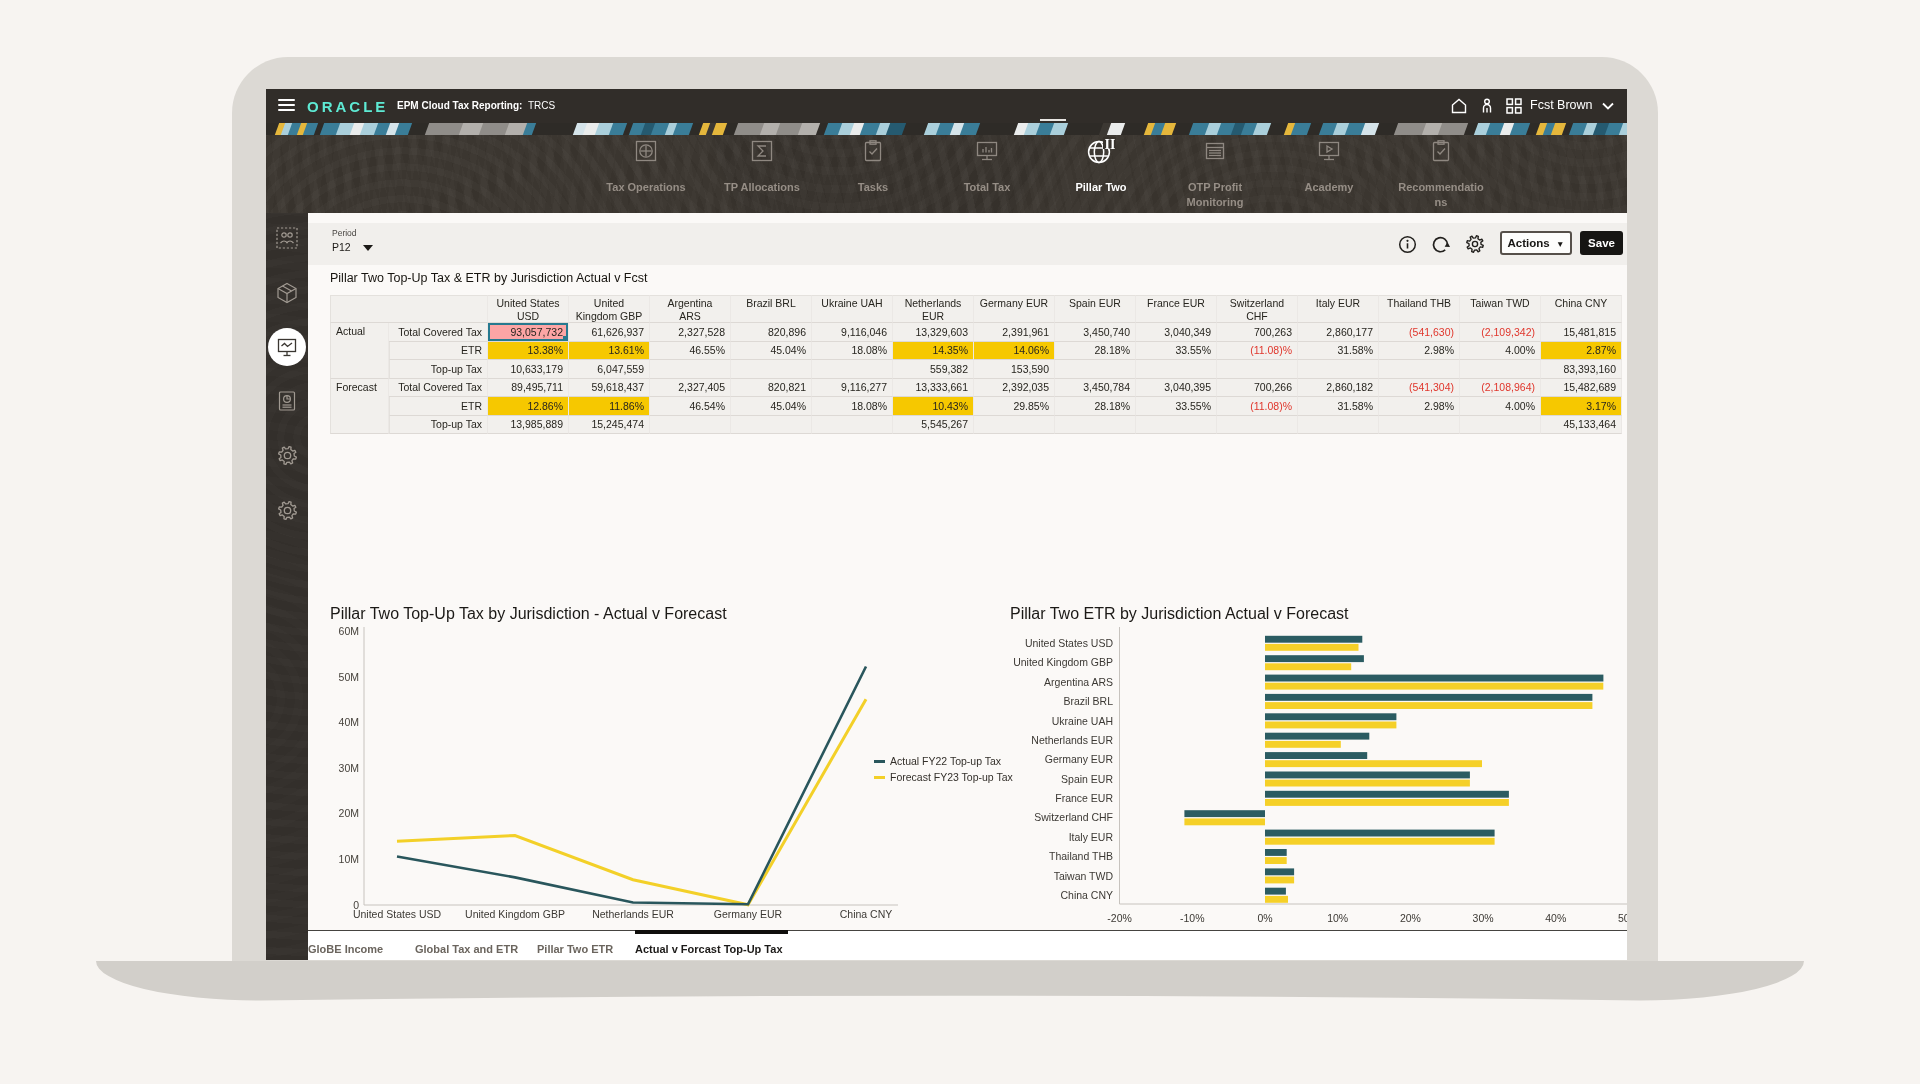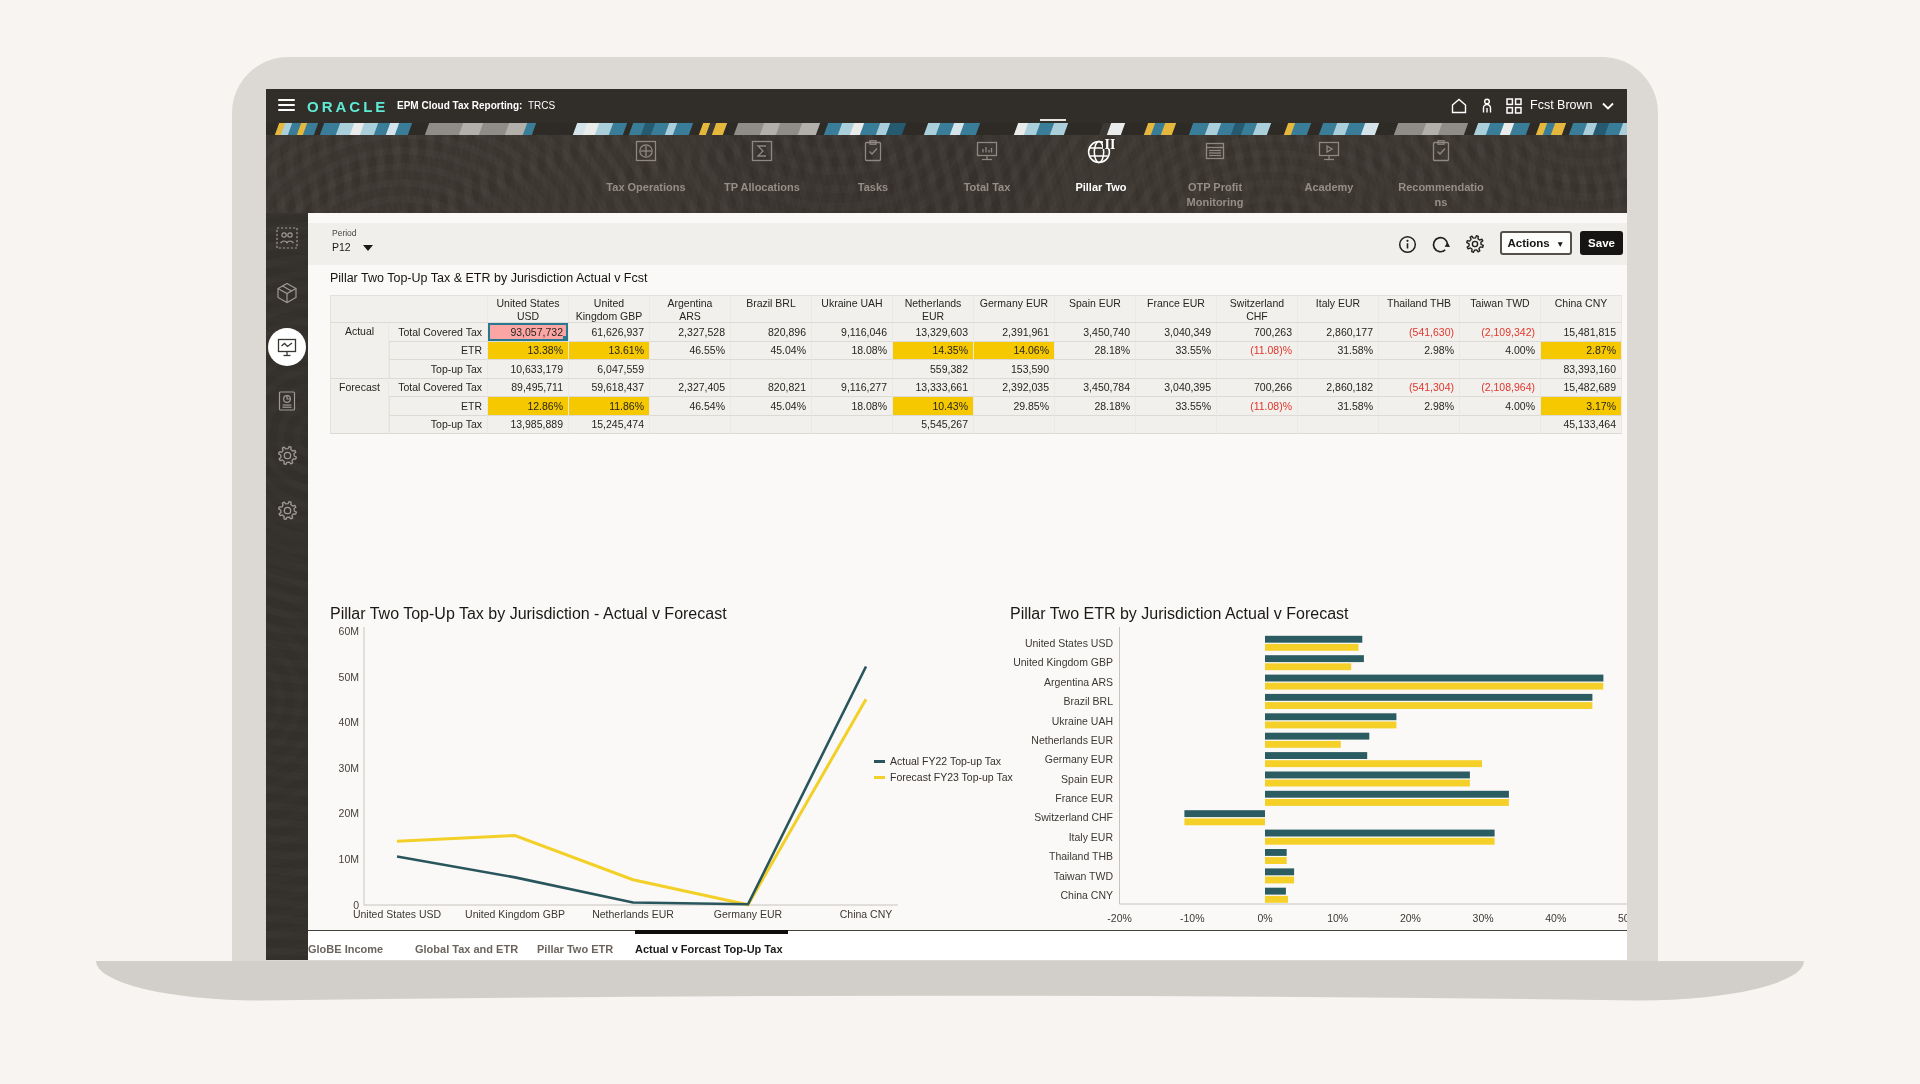--- a/index.html
+++ b/index.html
@@ -42,21 +42,21 @@
 #save { left:1272px; width:43px; background:#161513; color:#fff; border-radius:3px; text-align:center; line-height:24px; }
 #title1 { left:22px; top:48px; font-size:12.5px; color:#17140f; }
 #tbl { left:22px; top:72px; border-collapse:separate; border-spacing:0; table-layout:fixed; font-size:10.5px; color:#27251f; }
 #tbl col.c0 { width:59px; } #tbl col.c1 { width:99px; } #tbl col.cd { width:81px; }
 #tbl th, #tbl td { padding:0 5px; height:18.5px; background:#f2f0ed; border-right:1px solid #ebe8e5; border-bottom:1px solid #ddd9d5; overflow:hidden; white-space:nowrap; font-weight:400; }
 #tbl thead th { height:26px; vertical-align:top; padding-top:1px; text-align:center; line-height:12.5px; border-top:1px solid #e4e1dd; }
 #tbl th.corner { background:#f2f0ed; }
 #tbl tr > :first-child { border-left:1px solid #e4e1dd; }
 #tbl td { text-align:right; }
 #tbl td.lbl { text-align:right; }
-#tbl td.grp { text-align:center; vertical-align:top; padding-top:2px; }
+#tbl td.grp { text-align:left; vertical-align:top; padding-top:2px; }
 #tbl .yel { background:#f6c800; }
 #tbl .neg { color:#e0362c; }
 #tbl .sel { background:#fca5a5; box-shadow: inset 0 0 0 2px #26798f; position:relative; }
 #tbl .sel:after { content:""; position:absolute; right:0; bottom:0; width:5px; height:5px; background:#26798f; }
 .ctitle { font-size:16px; color:#1b1916; }
 #ct1 { left:22px; top:382px; }
 #ct2 { left:702px; top:382px; }
 #linechart { left:0; top:380px; }
 #barchart { left:0; top:380px; }
 #linechart text, #barchart text { font-family:"Liberation Sans", sans-serif; }

